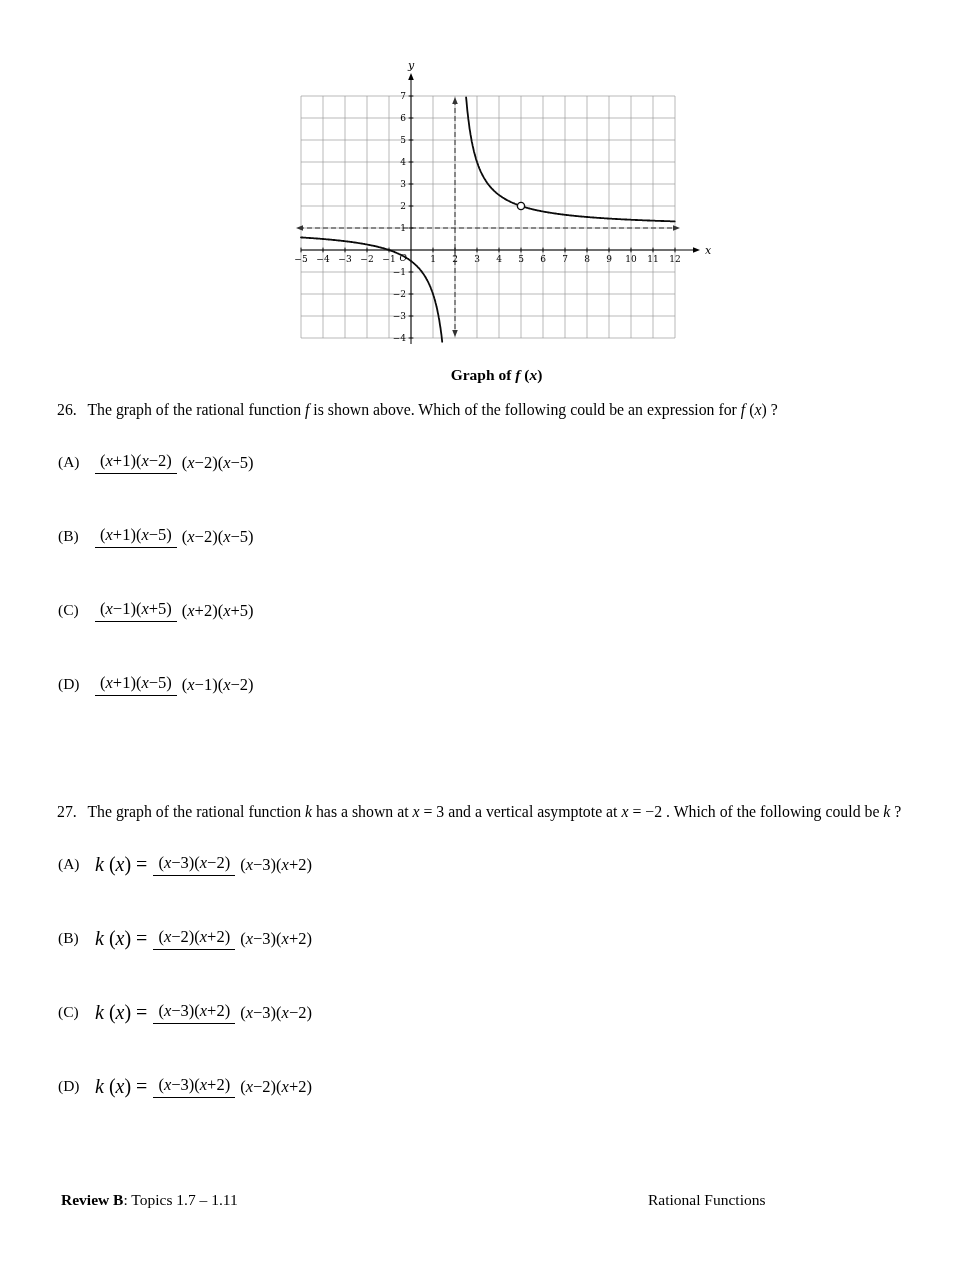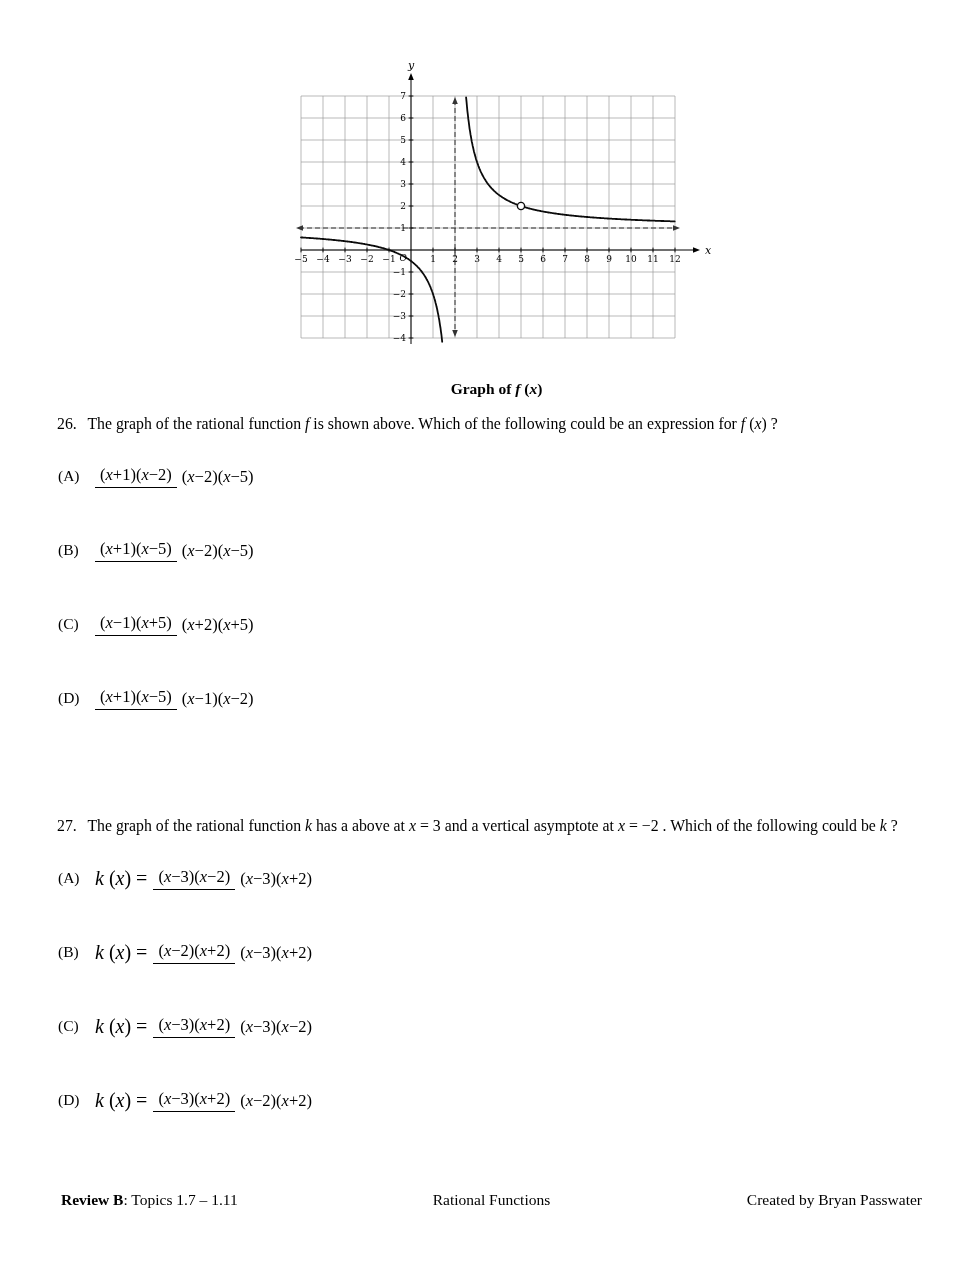--- a/index.html
+++ b/index.html
@@ -7,21 +7,21 @@
   body {
     width: 979px; height: 1266px;
     background: #ffffff;
     color: #000;
     font-family: "Liberation Serif", serif;
     position: relative;
     overflow: hidden;
   }
   .graph-block { padding-top: 60px; text-align: center; }
   .graph-block svg { margin-left: 26px; display: inline-block; }
-  .graph-caption { font-size: 15.5px; font-weight: bold; margin-top: 20px; margin-left: 14px; }
+  .graph-caption { font-size: 15.5px; font-weight: bold; margin-top: 6px; margin-left: 14px; }
   .question {
     font-size: 15.8px; line-height: 1.52;
     margin: 0 50px 0 57px;
   }
   #q26-text { margin-top: 14px; }
   #q27-text { margin-top: 88px; }
   .qnum { margin-right: 7px; text-align: right; }
   .option {
     display: flex; align-items: center;
     padding-left: 58px; margin-top: 18px; height: 56px;
@@ -202,21 +202,21 @@
       <span class="num math">(<i>x</i>+1)(<i>x</i>−5)</span>
       <span class="den math">(<i>x</i>−1)(<i>x</i>−2)</span>
     </span>
   </div>
 </div>
 
 <p class="question" id="q27-text">
   <span class="qnum">27.</span>
   <span>The graph of the rational function</span>
   <span class="math"><i>k</i></span>
-  <span>has a above at</span>
+  <span>has a shown at</span>
   <span class="math"><i>x</i> = 3</span>
   <span>and a vertical asymptote at</span>
   <span class="math"><i>x</i> = −2</span>
   <span>.  Which of the following could be</span>
   <span class="math"><i>k</i></span>
   <span>?</span>
 </p>
 
 <div>
   <div class="option">
@@ -249,14 +249,13 @@
     <span class="frac">
       <span class="num math">(<i>x</i>−3)(<i>x</i>+2)</span>
       <span class="den math">(<i>x</i>−2)(<i>x</i>+2)</span>
     </span>
   </div>
 </div>
 
 <div class="footer">
   <span class="footer-left"><b>Review B</b><span>:  Topics 1.7 – 1.11</span></span>
   <span class="footer-center">Rational Functions</span>
-  <span class="footer-right">Created by Bryan Passwater</span>
 </div>
 
 </body></html>

